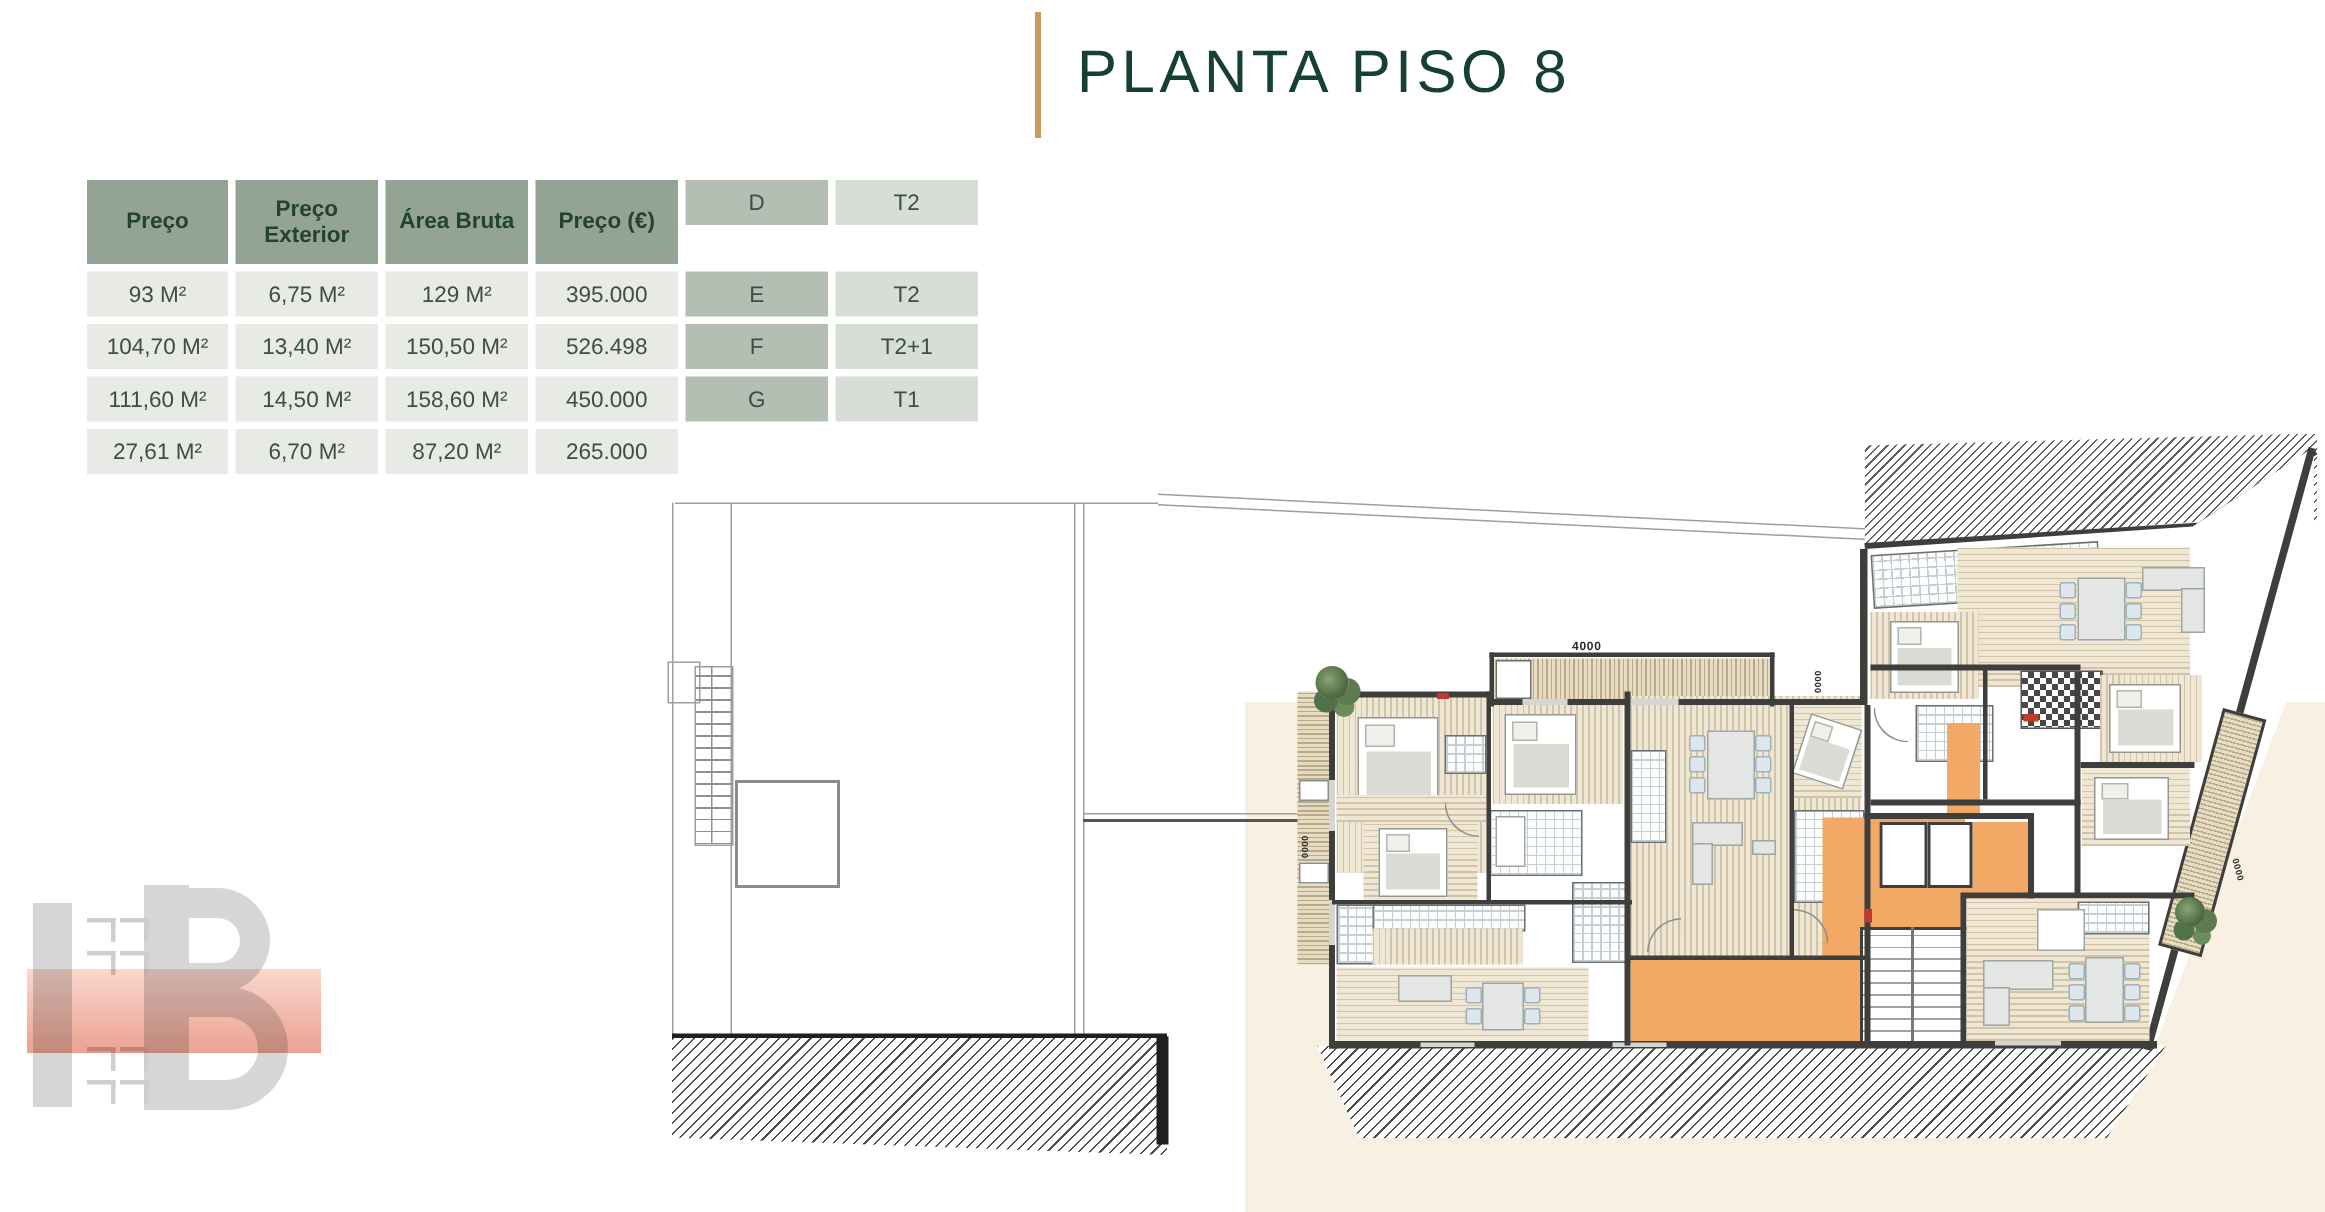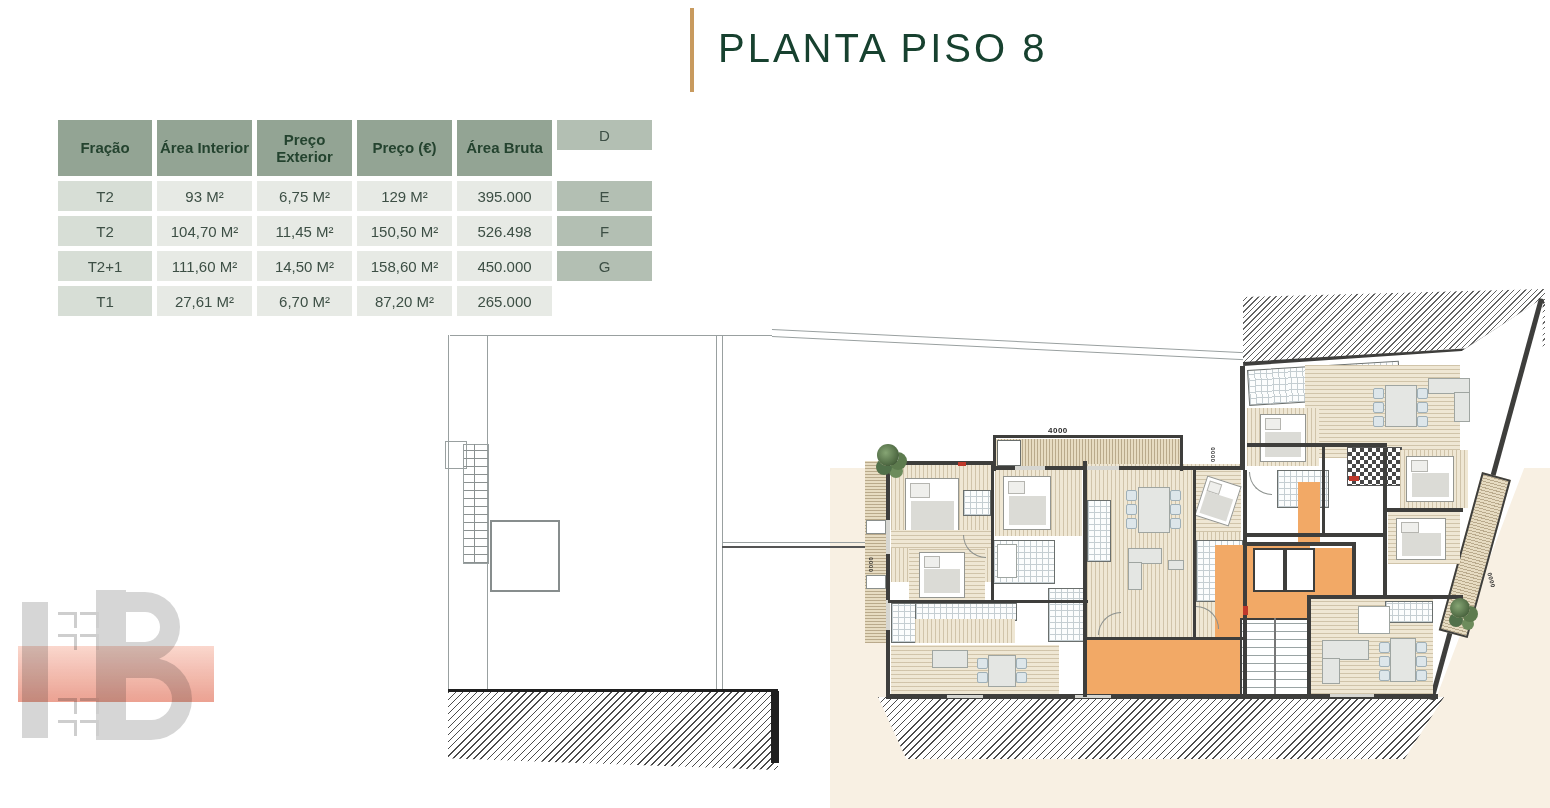--- a/index.html
+++ b/index.html
@@ -56,37 +56,36 @@
 </style>
 </head>
 <body>
 
 <div id="stage">
 
   <div class="abs divider" style="left:690px;top:8px;"></div>
   <div class="abs subtitle" style="left:718px;top:26px;">PLANTA PISO 8</div>
 
   <div class="abs tbl" style="left:58px;top:120px;">
-    <div class="cell hcell">Fração</div>
-    <div class="cell hcell">Área Interior</div>
+    <div class="cell hcell">Preço</div>
     <div class="cell hcell">Preço Exterior</div>
+    <div class="cell hcell">Área Bruta</div>
     <div class="cell hcell">Preço (€)</div>
-    <div class="cell hcell">Área Bruta</div>
 
     <div class="cell c-frac">D</div>
     <div class="cell c-tipo">T2</div>
     <div class="cell c-val">93 M²</div>
     <div class="cell c-val">6,75 M²</div>
     <div class="cell c-val">129 M²</div>
     <div class="cell c-val">395.000</div>
 
     <div class="cell c-frac">E</div>
     <div class="cell c-tipo">T2</div>
     <div class="cell c-val">104,70 M²</div>
-    <div class="cell c-val">11,45 M²</div>
+    <div class="cell c-val">13,40 M²</div>
     <div class="cell c-val">150,50 M²</div>
     <div class="cell c-val">526.498</div>
 
     <div class="cell c-frac">F</div>
     <div class="cell c-tipo">T2+1</div>
     <div class="cell c-val">111,60 M²</div>
     <div class="cell c-val">14,50 M²</div>
     <div class="cell c-val">158,60 M²</div>
     <div class="cell c-val">450.000</div>
 

